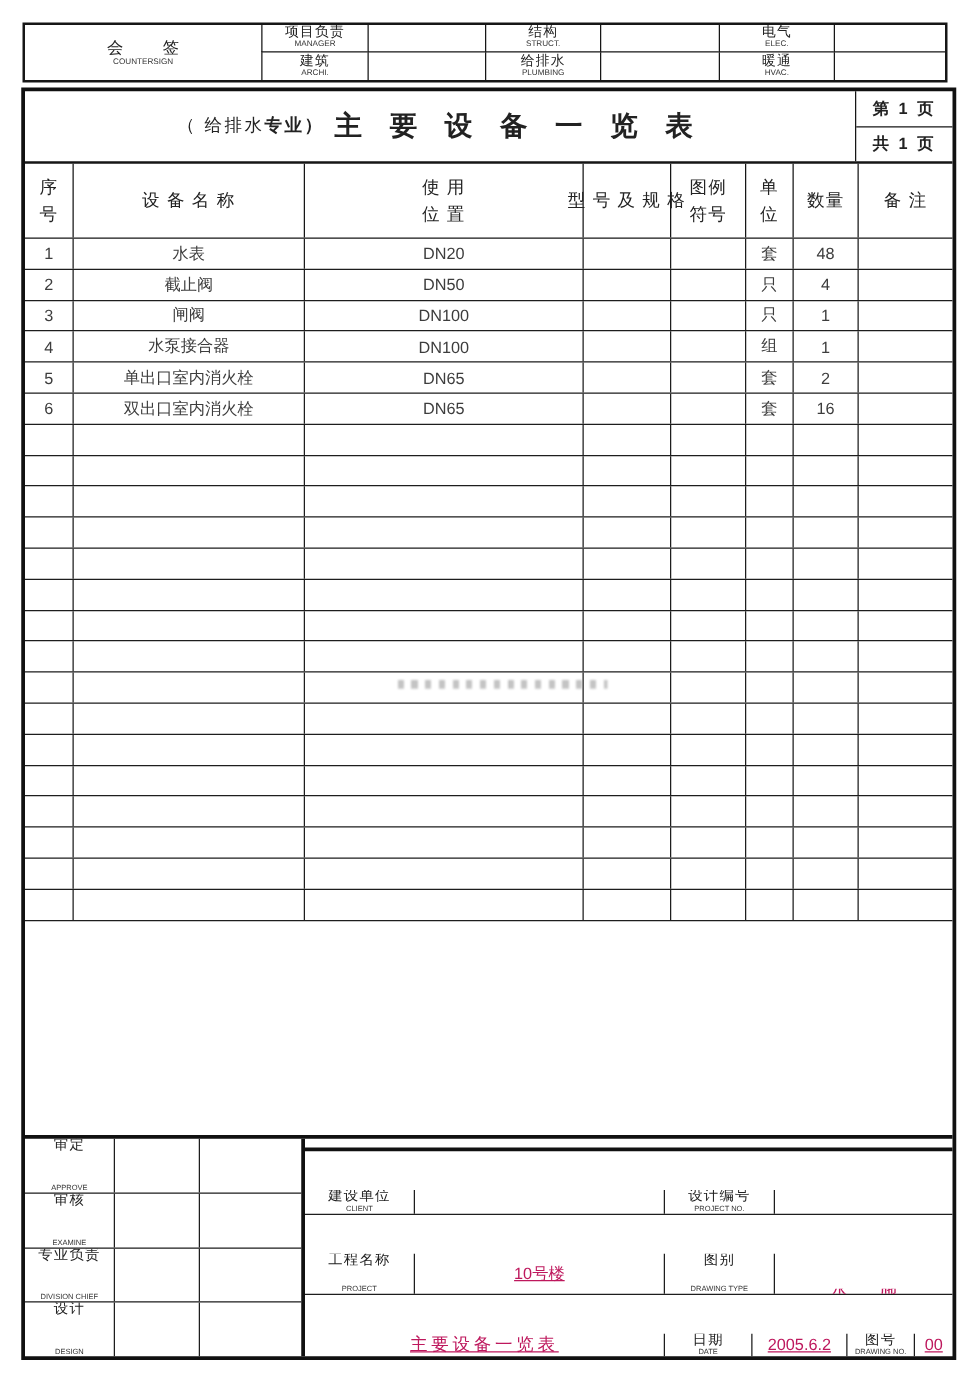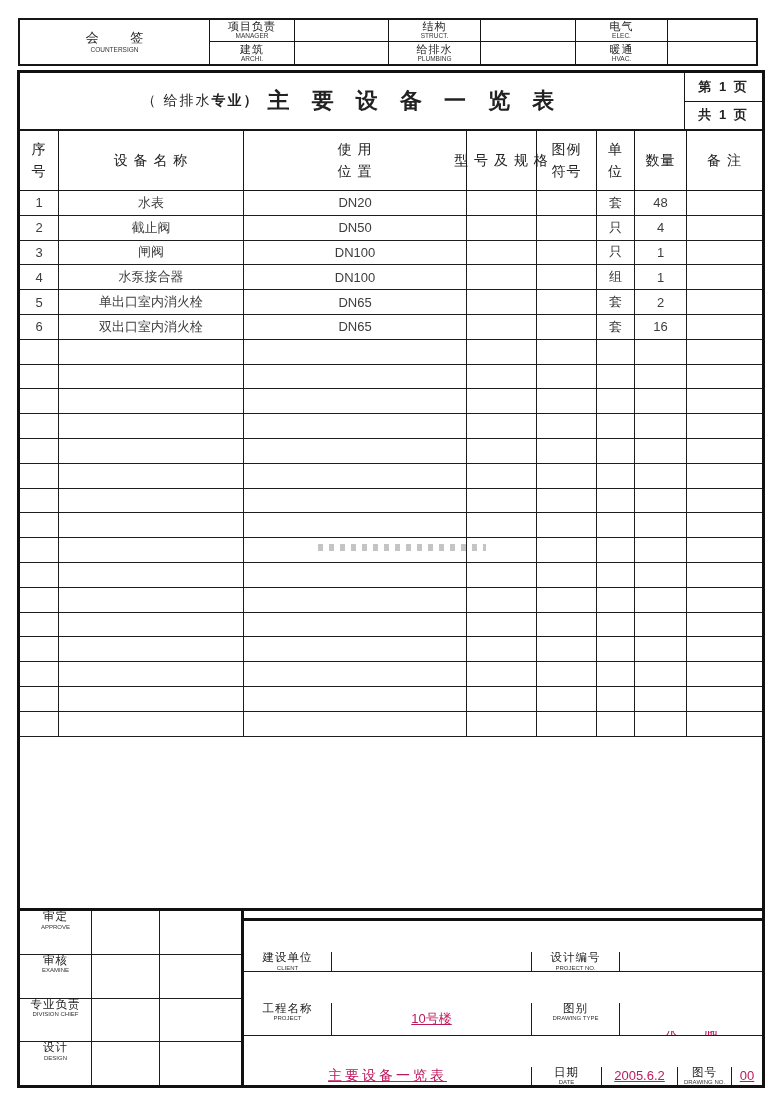--- a/index.html
+++ b/index.html
@@ -52,21 +52,21 @@
     justify-content:center;font-size:13px;color:#3d3d3d;overflow:hidden;white-space:nowrap;}
   .trow>i:last-child{border-right:none;}
   
   .bottom-block{position:absolute;left:0;right:0;bottom:0;height:177px;
     border-top:3px solid #111;display:flex;}
   .b-left{width:224px;border-right:3px solid #111;display:flex;flex-direction:column;}
   .bl-row{flex:1;display:grid;grid-template-columns:72px 68px 1fr;border-bottom:1px solid #1d1d1d;}
   .bl-row:last-child{border-bottom:none;}
   .bl-row>div{border-right:1px solid #1d1d1d;}
   .bl-row>div:last-child{border-right:none;}
-  .lbl{display:flex;flex-direction:column;align-items:center;justify-content:flex-start;line-height:1;overflow:hidden;}
+  .lbl{display:flex;flex-direction:column;align-items:center;justify-content:space-between;line-height:1;overflow:hidden;}
   .lbl .zh{font-size:11.5px;}
   .lbl .en{font-size:6px;}
   .b-right{flex:1;display:flex;flex-direction:column;gap:31px;}
   .br-blank{height:63px;border-bottom:3px solid #111;}
   .br-row{height:33px;display:grid;border-bottom:1px solid #1d1d1d;}
   .br-rowA,.br-rowB{grid-template-columns:88px 200px 88px 1fr;}
   .br-rowC{flex:1;border-bottom:none;display:grid;grid-template-columns:288px 70px 76px 54px 1fr;height:auto;}
   .br-row>div{border-right:1px solid #1d1d1d;}
   .br-row>div:last-child{border-right:none;}
   .val{display:flex;align-items:center;justify-content:center;font-size:13px;color:#be185d;white-space:nowrap;overflow:hidden;text-decoration:underline;}

